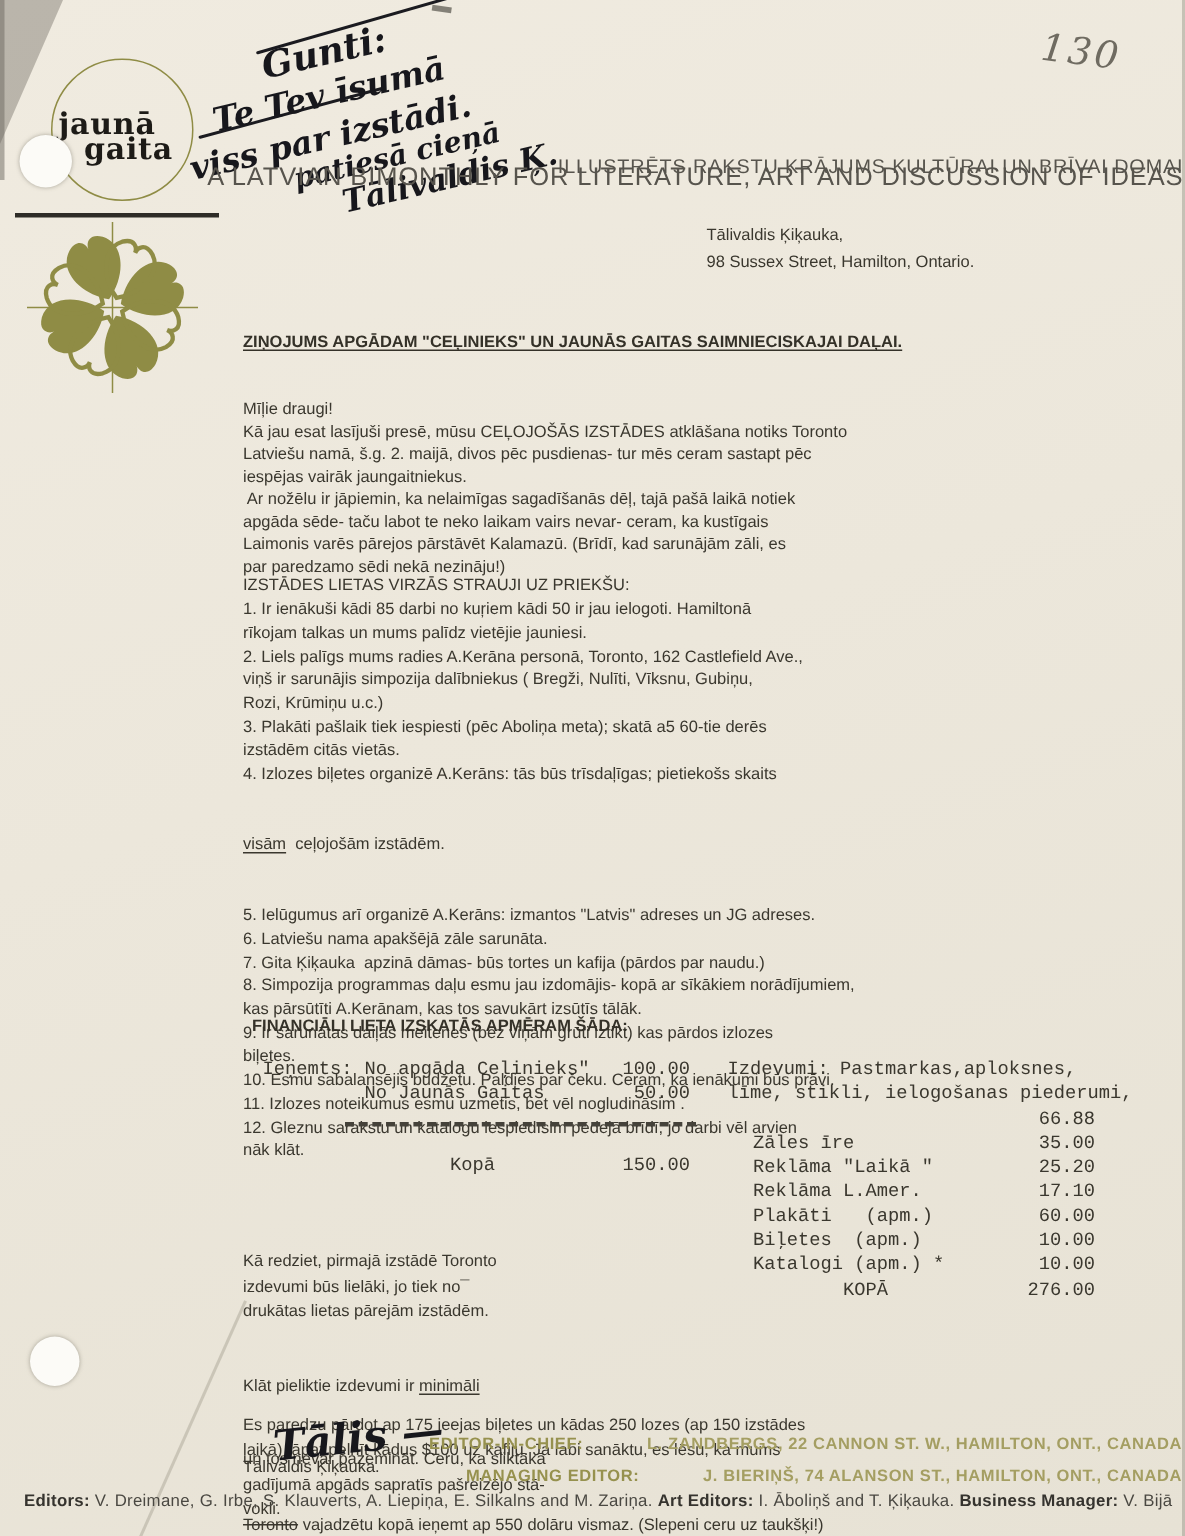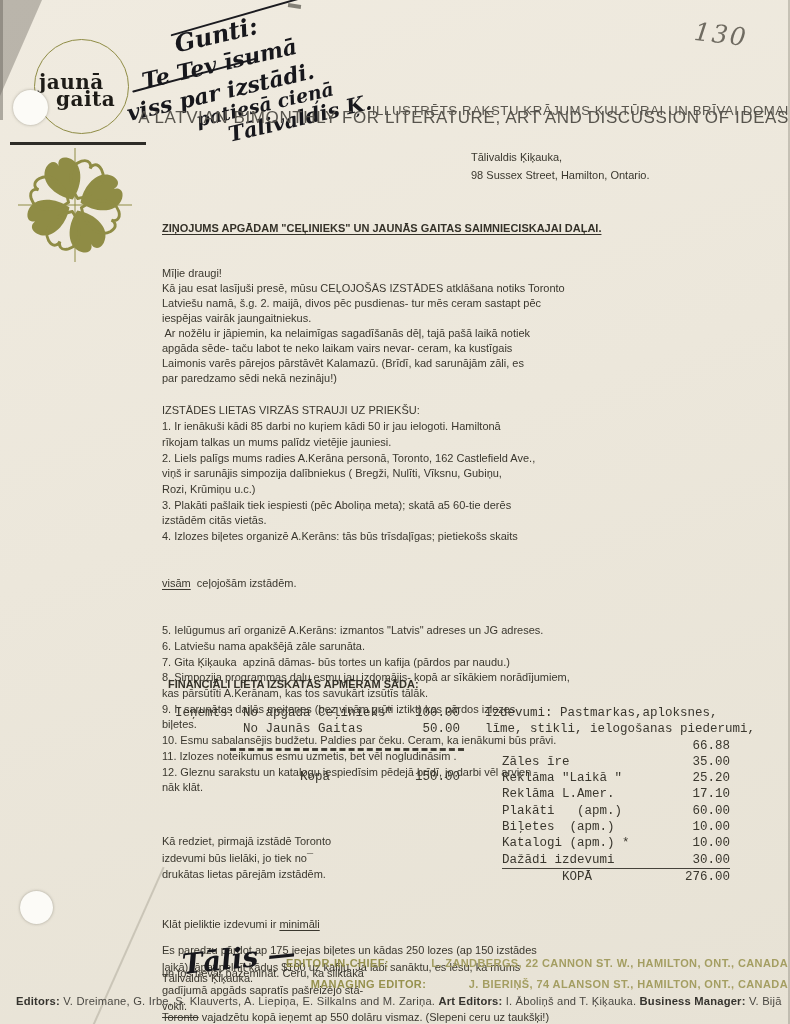--- a/index.html
+++ b/index.html
@@ -113,21 +113,21 @@
     <div>Mīļie draugi!
 Kā jau esat lasījuši presē, mūsu CEĻOJOŠĀS IZSTĀDES atklāšana notiks Toronto
 Latviešu namā, š.g. 2. maijā, divos pēc pusdienas- tur mēs ceram sastapt pēc
 iespējas vairāk jaungaitniekus.
  Ar nožēlu ir jāpiemin, ka nelaimīgas sagadīšanās dēļ, tajā pašā laikā notiek
 apgāda sēde- taču labot te neko laikam vairs nevar- ceram, ka kustīgais
 Laimonis varēs pārejos pārstāvēt Kalamazū. (Brīdī, kad sarunājām zāli, es
 par paredzamo sēdi nekā nezināju!)</div>
   </div>
 
-  <div class="tw" style="left:162px;top:372px;line-height:15.7px;">
+  <div class="tw" style="left:162px;top:352px;line-height:15.7px;">
     <div>IZSTĀDES LIETAS VIRZĀS STRAUJI UZ PRIEKŠU:
 1. Ir ienākuši kādi 85 darbi no kuŗiem kādi 50 ir jau ielogoti. Hamiltonā
 rīkojam talkas un mums palīdz vietējie jauniesi.
 2. Liels palīgs mums radies A.Kerāna personā, Toronto, 162 Castlefield Ave.,
 viņš ir sarunājis simpozija dalībniekus ( Bregži, Nulīti, Vīksnu, Gubiņu,
 Rozi, Krūmiņu u.c.)
 3. Plakāti pašlaik tiek iespiesti (pēc Aboliņa meta); skatā a5 60-tie derēs
 izstādēm citās vietās.
 4. Izlozes biļetes organizē A.Kerāns: tās būs trīsdaļīgas; pietiekošs skaits</div>
     <div><span class="u">visām</span><span>  ceļojošām izstādēm.</span></div>
@@ -187,24 +187,20 @@
         <span class="amt">60.00</span>
       </div>
     <div class="fin-row exp-row">
         <span class="lbl">Biļetes  (apm.)</span>
         <span class="amt">10.00</span>
       </div>
     <div class="fin-row exp-row">
         <span class="lbl">Katalogi (apm.) *</span>
         <span class="amt">10.00</span>
       </div>
-    <div class="fin-row exp-row ruled">
-        <span class="lbl">Dažādi izdevumi</span>
-        <span class="amt">30.00</span>
-      </div>
     <div class="fin-row exp-row exp-total">
       <span class="lbl">KOPĀ</span>
       <span class="amt">276.00</span>
     </div>
   </div>
 
   <div class="tw" style="left:162px;top:800px;line-height:16.5px;">
     <div>Kā redziet, pirmajā izstādē Toronto
 izdevumi būs lielāki, jo tiek no¯
 drukātas lietas pārejām izstādēm.</div>

